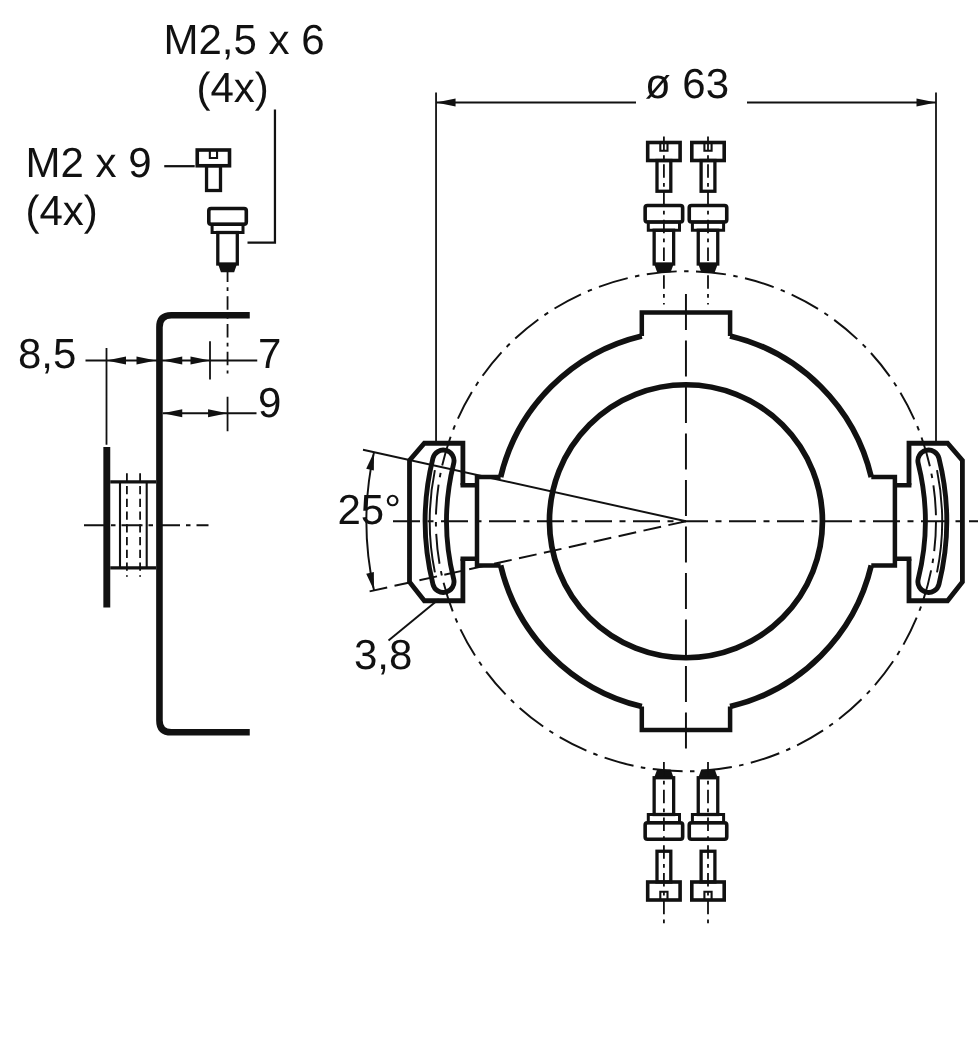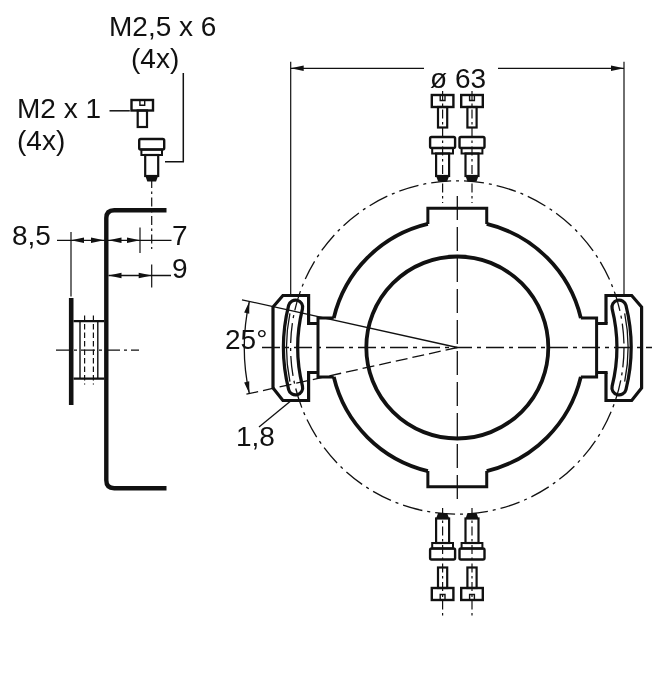--- a/index.html
+++ b/index.html
@@ -160,22 +160,22 @@
     <path class="stroke" stroke-width="1.3" d="M 290.7,68.3 H 424 M 498,68.3 H 624"></path>
     <polygon class="fillb" points="290.7,68.3 303.7,65.6 303.7,71.0"></polygon>
     <polygon class="fillb" points="624,68.3 611,65.6 611,71.0"></polygon>
 
     <path class="stroke" stroke-width="1.3" d="M 259,427 L 292.5,399.5"></path>
   </g>
 </svg>
 
 <div class="lbl" style="left:109px;top:13px;">M2,5 x 6</div>
 <div class="lbl" style="left:131px;top:45px;">(4x)</div>
-<div class="lbl" style="left:17px;top:95px;">M2 x 1</div>
+<div class="lbl" style="left:17px;top:95px;">M2 x 9</div>
 <div class="lbl" style="left:17px;top:127px;">(4x)</div>
 <div class="lbl" style="left:12px;top:222px;">8,5</div>
 <div class="lbl" style="left:172px;top:222px;">7</div>
 <div class="lbl" style="left:172px;top:255px;">9</div>
-<div class="lbl" style="left:430px;top:65px;">ø 63</div>
+<div class="lbl" style="left:430px;top:42px;">ø 63</div>
 <div class="lbl" style="left:225px;top:326px;">25°</div>
-<div class="lbl" style="left:236px;top:423px;">1,8</div>
+<div class="lbl" style="left:236px;top:423px;">3,8</div>
 
 </div>
 
 </body></html>

